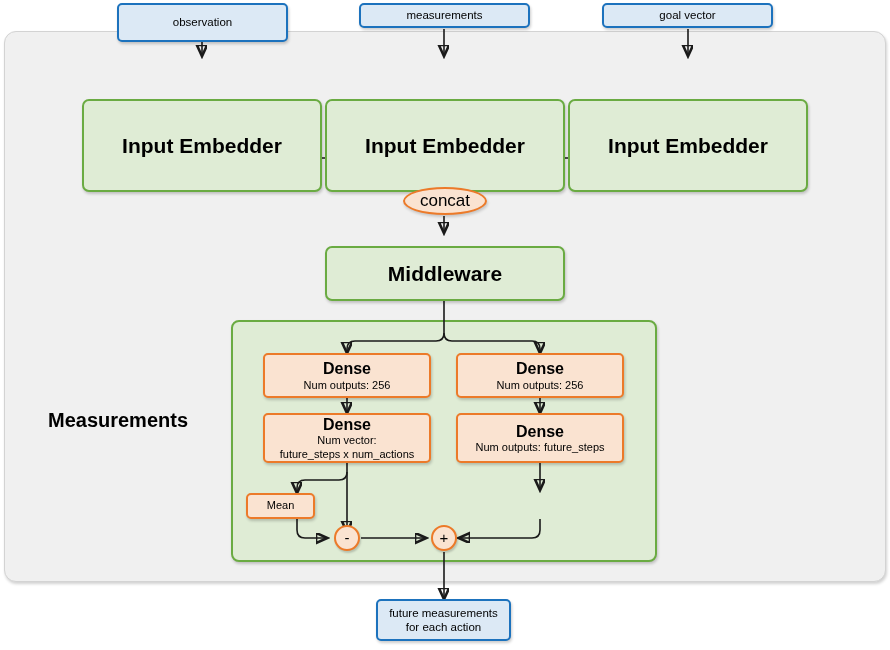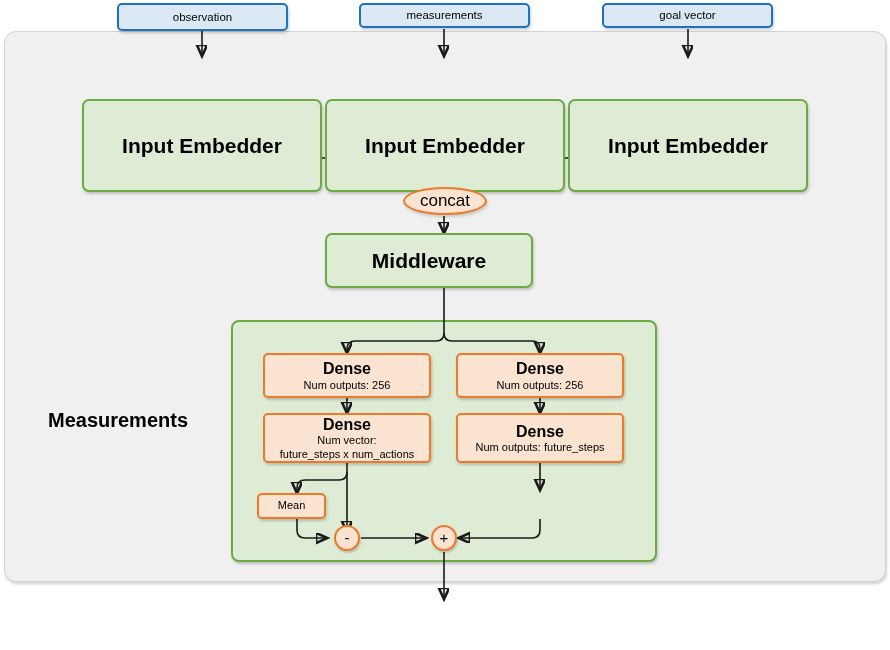--- a/index.html
+++ b/index.html
@@ -187,21 +187,21 @@
 
     <line x1="540" y1="398" x2="540" y2="412" marker-end="url(#arrow)"></line>
 
     <line x1="540" y1="463" x2="540" y2="489" marker-end="url(#arrow)"></line>
 
     <path d="M540,519 L540,530 Q540,538 532,538 L460,538" marker-end="url(#arrow)"></path>
 
     <line x1="444" y1="552" x2="444" y2="598" marker-end="url(#arrow)"></line>
   </svg>
 
-  <div class="node io-box" style="left:117px; top:3px; width:171px; height:28px;">
+  <div class="node io-box" style="left:117px; top:3px; width:171px; height:39px;">
     <span>observation</span>
   </div>
   <div class="node io-box" style="left:359px; top:3px; width:171px; height:25px;">
     <span>measurements</span>
   </div>
   <div class="node io-box" style="left:602px; top:3px; width:171px; height:25px;">
     <span>goal vector</span>
   </div>
 
   <div class="node green-box embedder" style="left:82px; top:57px; width:240px; height:93px;">
@@ -211,40 +211,40 @@
     <span>Input Embedder</span>
   </div>
   <div class="node green-box embedder" style="left:568px; top:57px; width:240px; height:93px;">
     <span>Input Embedder</span>
   </div>
 
   <div class="node" id="concat-node">
     <span>concat</span>
   </div>
 
-  <div class="node green-box" id="middleware-box" style="left:325px; top:233px; width:208px; height:55px;">
+  <div class="node green-box" id="middleware-box" style="left:325px; top:246px; width:240px; height:55px;">
     <span>Middleware</span>
   </div>
 
   <div id="head-label">
     <div>Measurements</div>
   </div>
 
   <div class="node orange-box" style="left:263px; top:353px; width:168px; height:45px;">
     <div class="ttl">Dense</div>
     <div>Num outputs: 256</div>
   </div>
 
   <div class="node orange-box" style="left:263px; top:413px; width:168px; height:50px;">
     <div class="ttl">Dense</div>
     <div>Num vector:</div>
     <div>future_steps x num_actions</div>
   </div>
 
-  <div class="node orange-box" style="left:257px; top:493px; width:69px; height:26px;text-align:center;">
+  <div class="node orange-box" style="left:246px; top:493px; width:69px; height:26px;text-align:center;">
     <span>Mean</span>
   </div>
 
   <div class="node op-circle" style="left:334px; top:525px;">
     <span>-</span>
   </div>
 
   <div class="node orange-box" style="left:456px; top:353px; width:168px; height:45px;">
     <div class="ttl">Dense</div>
     <div>Num outputs: 256</div>
@@ -253,14 +253,18 @@
   <div class="node orange-box" style="left:456px; top:413px; width:168px; height:50px;">
     <div class="ttl">Dense</div>
     <div>Num outputs: future_steps</div>
   </div>
 
 
   <div class="node op-circle" style="left:431px; top:525px;">
     <span>+</span>
   </div>
 
+  <div class="node io-box" style="left:376px; top:599px; width:135px; height:42px;">
+    <div>future measurements</div>
+    <div>for each action</div>
+  </div>
 
 </div>
 
 </body></html>

